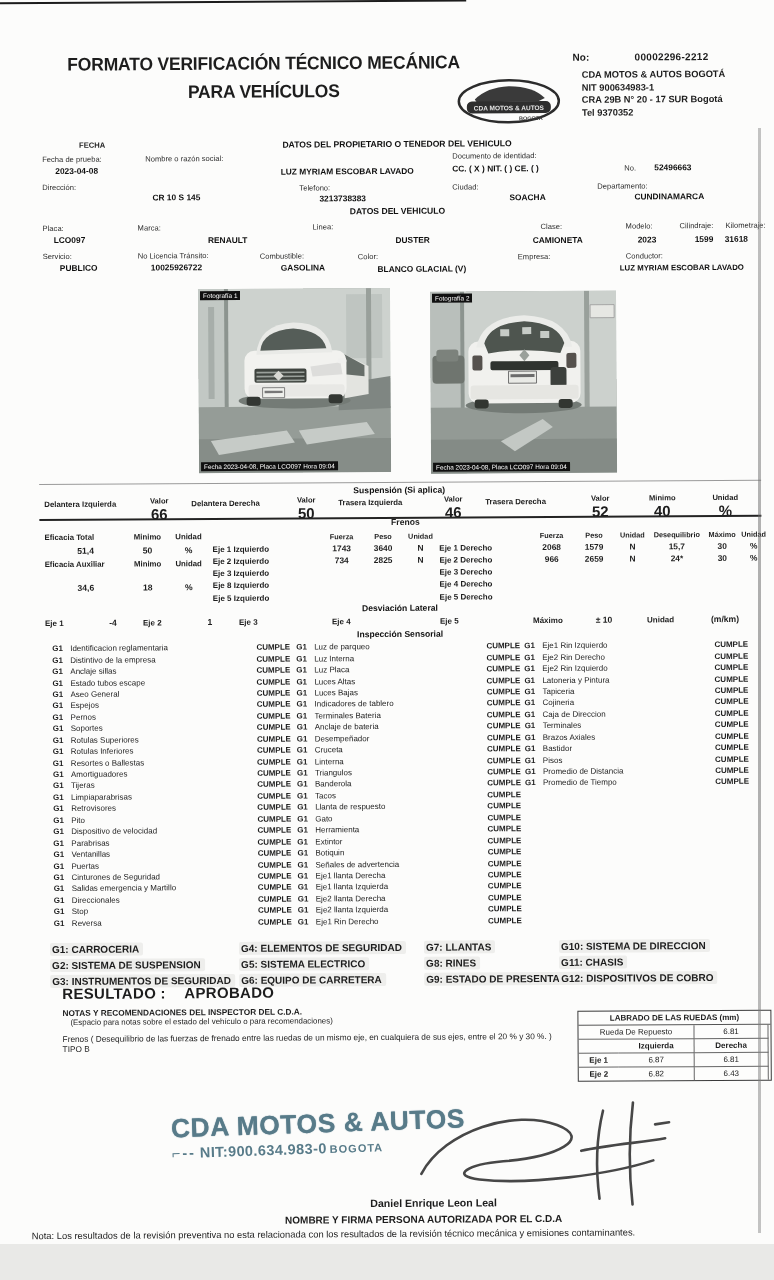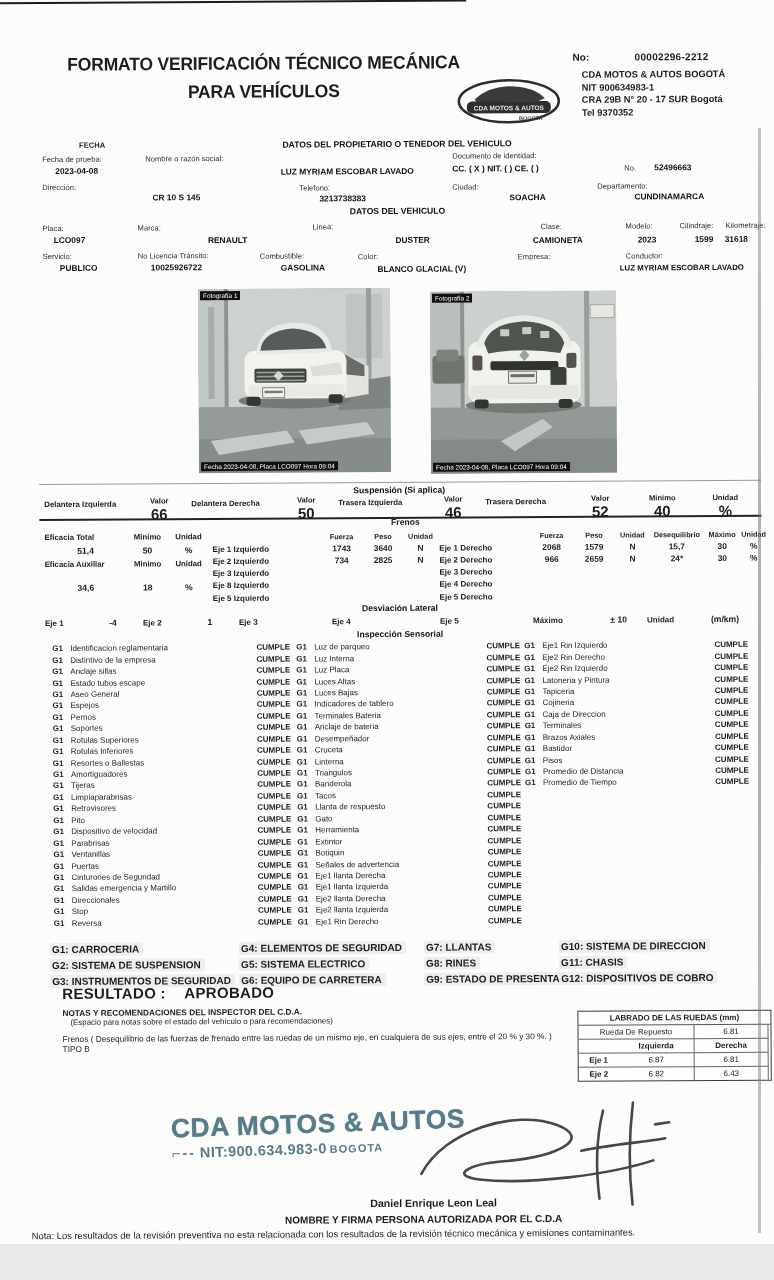--- a/index.html
+++ b/index.html
@@ -423,21 +423,21 @@
     <span class="v" style="width:60px;">-4</span>
     <span class="k" style="width:38px;">Eje 2</span>
     <span class="v" style="width:58px;">1</span>
     <span class="k" style="width:38px;">Eje 3</span>
     <span class="v" style="width:55px;"></span>
     <span class="k" style="width:38px;">Eje 4</span>
     <span class="v" style="width:70px;"></span>
     <span class="k" style="width:38px;">Eje 5</span>
     <span class="v" style="width:55px;"></span>
     <span class="k" style="width:48px;">Máximo</span>
-    <span class="v" style="width:46px;text-align:right;">± 10</span>
+    <span class="v" style="width:46px;text-align:center;">± 10</span>
     <span style="width:20px;"></span>
     <span class="k" style="width:50px;">Unidad</span>
     <span class="v" style="width:56px;">(m/km)</span>
   </div>
 
   <div class="abs sechead" style="left:200px;top:629px;width:400px;">Inspección Sensorial</div>
 
   <div class="chk-col" style="left:52px;width:238px;">
 
       <div class="chk-row">

